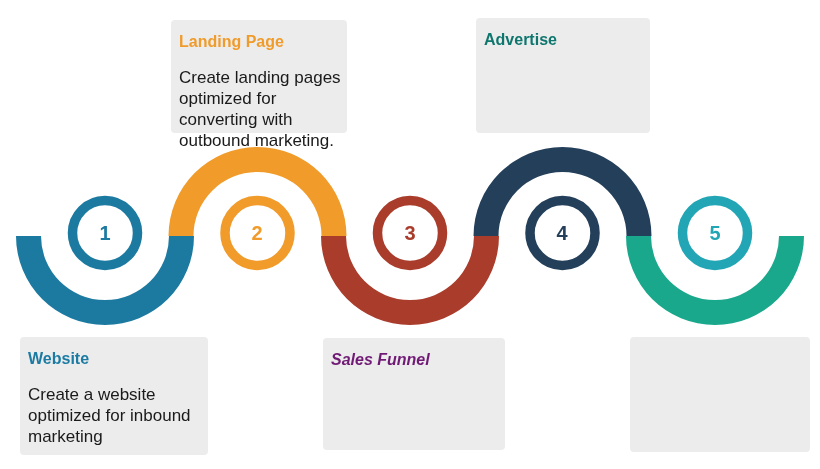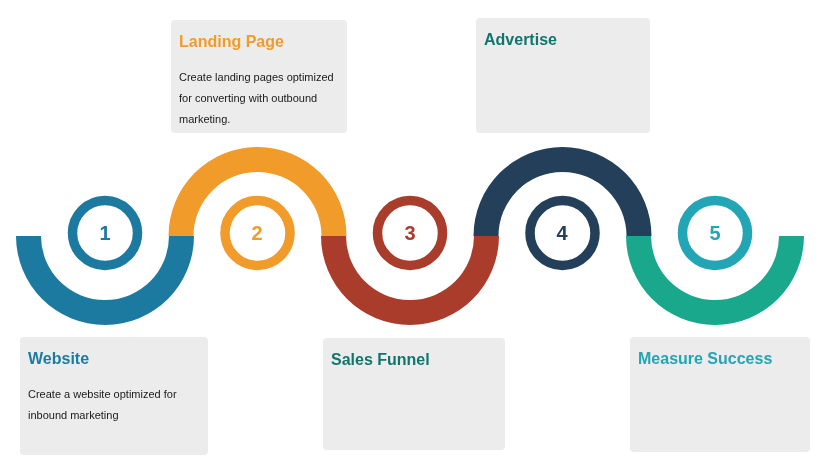--- a/index.html
+++ b/index.html
@@ -34,21 +34,21 @@
     background: #ececec;
     border-radius: 4px;
     padding: 13px 4px 10px 8px;
   }
   .card-title {
     font-size: 16px;
     font-weight: bold;
     margin-bottom: 16px;
   }
   .card-desc {
-    font-size: 11px;
+    font-size: 17px;
     line-height: 21px;
     color: #1a1a1a;
   }
 </style>
 </head>
 <body>
 
 <div class="canvas">
 
   <svg class="wave-svg" width="820" height="469" viewBox="0 0 820 469">
@@ -80,24 +80,23 @@
     <div class="card-title" style="color: rgb(27, 123, 163);">Website</div>
     <div class="card-desc">Create a website optimized for inbound marketing</div>
   </div>
 
   <div class="card" style="left:171px; top:20px; width:176px; height:113px;">
     <div class="card-title" style="color: rgb(240, 155, 42);">Landing Page</div>
     <div class="card-desc">Create landing pages optimized for converting with outbound marketing.</div>
   </div>
 
   <div class="card" style="left:323px; top:338px; width:182px; height:112px;">
-    <div class="card-title" style="color: #0f766e;">Sales Funnel</div>
+    <div class="card-title" style="color: #701a75; font-style: italic;">Sales Funnel</div>
   </div>
 
   <div class="card" style="left:476px; top:18px; width:174px; height:115px;">
     <div class="card-title" style="color: #0f766e;">Advertise</div>
   </div>
 
   <div class="card" style="left:630px; top:337px; width:180px; height:115px;">
-    <div class="card-title" style="color: rgb(34, 165, 180);">Measure Success</div>
   </div>
 
 </div>
 
 </body></html>

